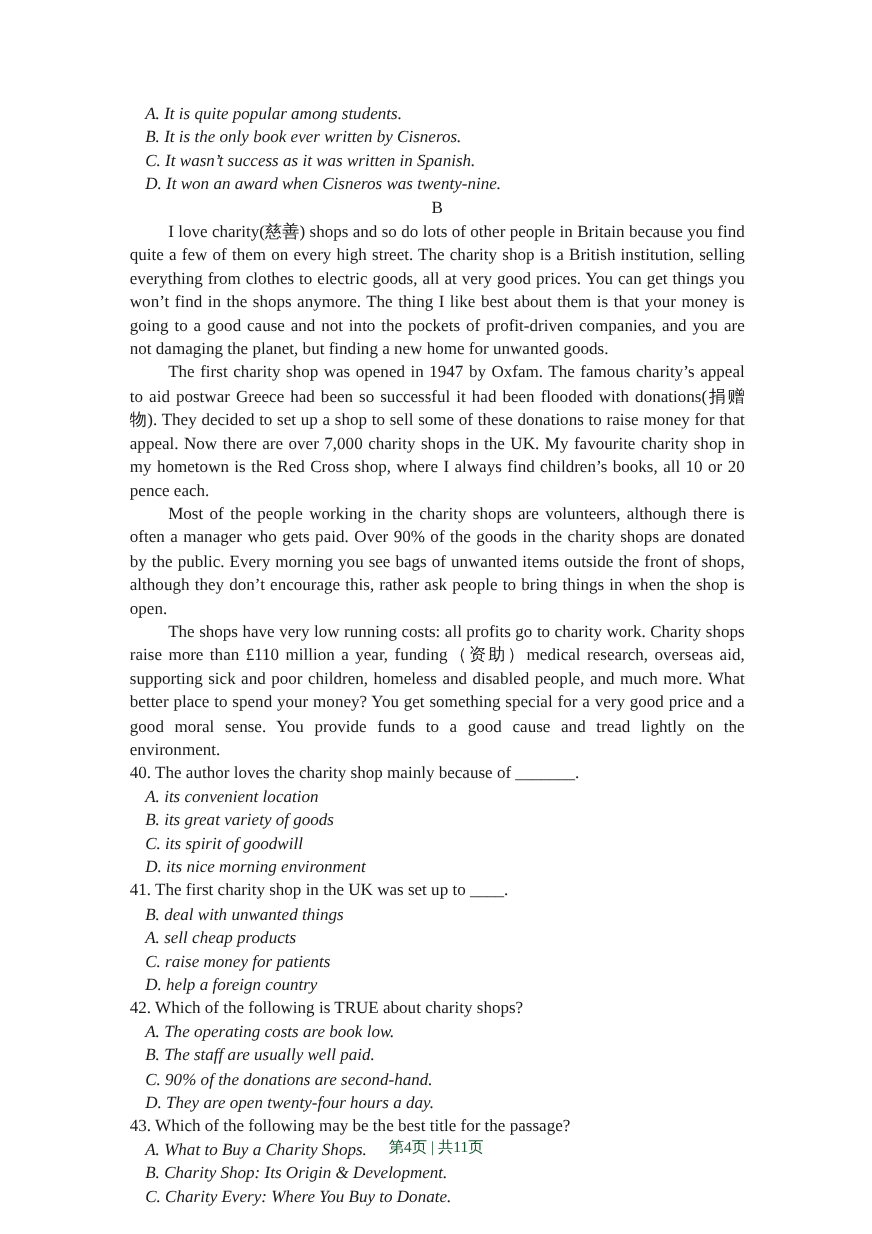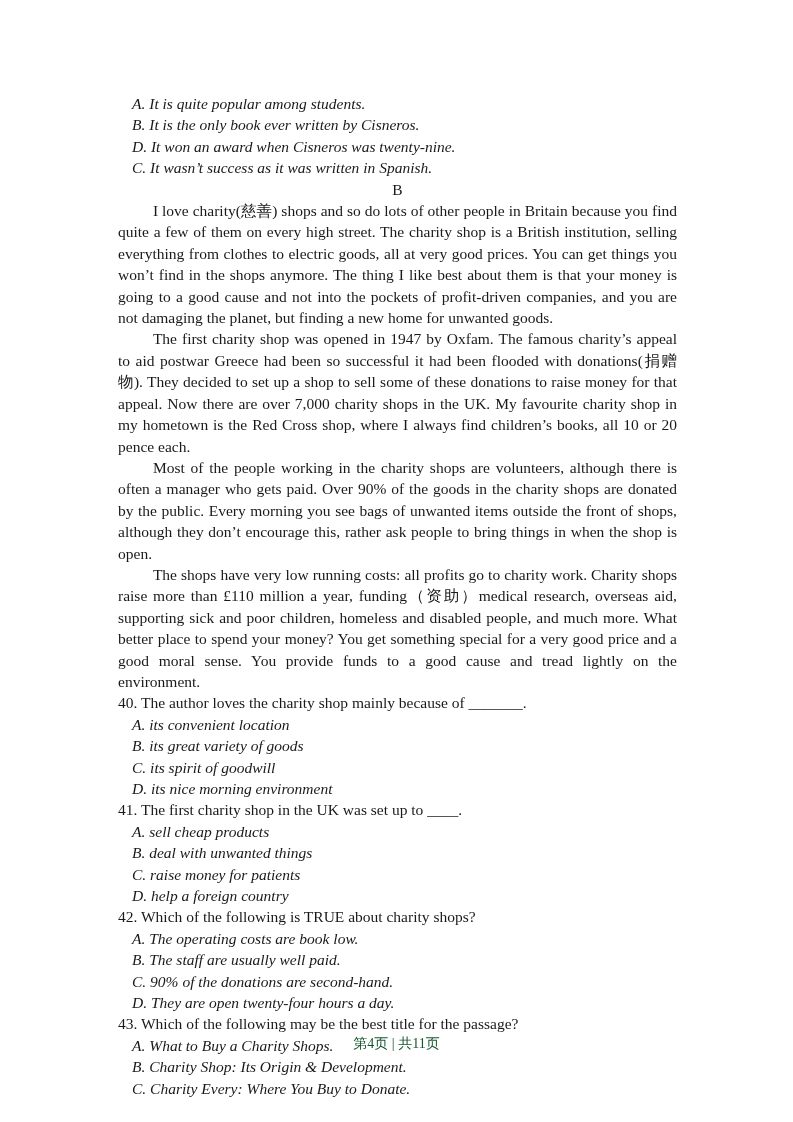--- a/index.html
+++ b/index.html
@@ -53,22 +53,22 @@
 </style>
 </head>
 <body>
 
 <div class="page">
   <div class="content">
 
     <div>
       <p class="opt">A. It is quite popular among students.</p>
       <p class="opt">B. It is the only book ever written by Cisneros.</p>
+      <p class="opt">C. It wasn’t success as it was written in Spanish.</p>
       <p class="opt">D. It won an award when Cisneros was twenty-nine.</p>
-      <p class="opt">C. It wasn’t success as it was written in Spanish.</p>
     </div>
 
     <p class="section-label">B</p>
 
     <div>
       <p class="para">I love charity(慈善) shops and so do lots of other people in Britain because you find quite a few of them on every high street. The charity shop is a British institution, selling everything from clothes to electric goods, all at very good prices. You can get things you won’t find in the shops anymore. The thing I like best about them is that your money is going to a good cause and not into the pockets of profit-driven companies, and you are not damaging the planet, but finding a new home for unwanted goods.</p>
       <p class="para">The first charity shop was opened in 1947 by Oxfam. The famous charity’s appeal to aid postwar Greece had been so successful it had been flooded with donations(捐赠物). They decided to set up a shop to sell some of these donations to raise money for that appeal. Now there are over 7,000 charity shops in the UK. My favourite charity shop in my hometown is the Red Cross shop, where I always find children’s books, all 10 or 20 pence each.</p>
       <p class="para">Most of the people working in the charity shops are volunteers, although there is often a manager who gets paid. Over 90% of the goods in the charity shops are donated by the public. Every morning you see bags of unwanted items outside the front of shops, although they don’t encourage this, rather ask people to bring things in when the shop is open.</p>
       <p class="para">The shops have very low running costs: all profits go to charity work. Charity shops raise more than £110 million a year, funding（资助）medical research, overseas aid, supporting sick and poor children, homeless and disabled people, and much more. What better place to spend your money? You get something special for a very good price and a good moral sense. You provide funds to a good cause and tread lightly on the environment.</p>
     </div>
@@ -76,22 +76,22 @@
     <div>
       <p class="stem">40. The author loves the charity shop mainly because of _______.</p>
       <p class="opt">A. its convenient location</p>
       <p class="opt">B. its great variety of goods</p>
       <p class="opt">C. its spirit of goodwill</p>
       <p class="opt">D. its nice morning environment</p>
     </div>
 
     <div>
       <p class="stem">41. The first charity shop in the UK was set up to ____.</p>
+      <p class="opt">B. deal with unwanted things</p>
       <p class="opt">A. sell cheap products</p>
-      <p class="opt">B. deal with unwanted things</p>
       <p class="opt">C. raise money for patients</p>
       <p class="opt">D. help a foreign country</p>
     </div>
 
     <div>
       <p class="stem">42. Which of the following is TRUE about charity shops?</p>
       <p class="opt">A. The operating costs are book low.</p>
       <p class="opt">B. The staff are usually well paid.</p>
       <p class="opt">C. 90% of the donations are second-hand.</p>
       <p class="opt">D. They are open twenty-four hours a day.</p>

